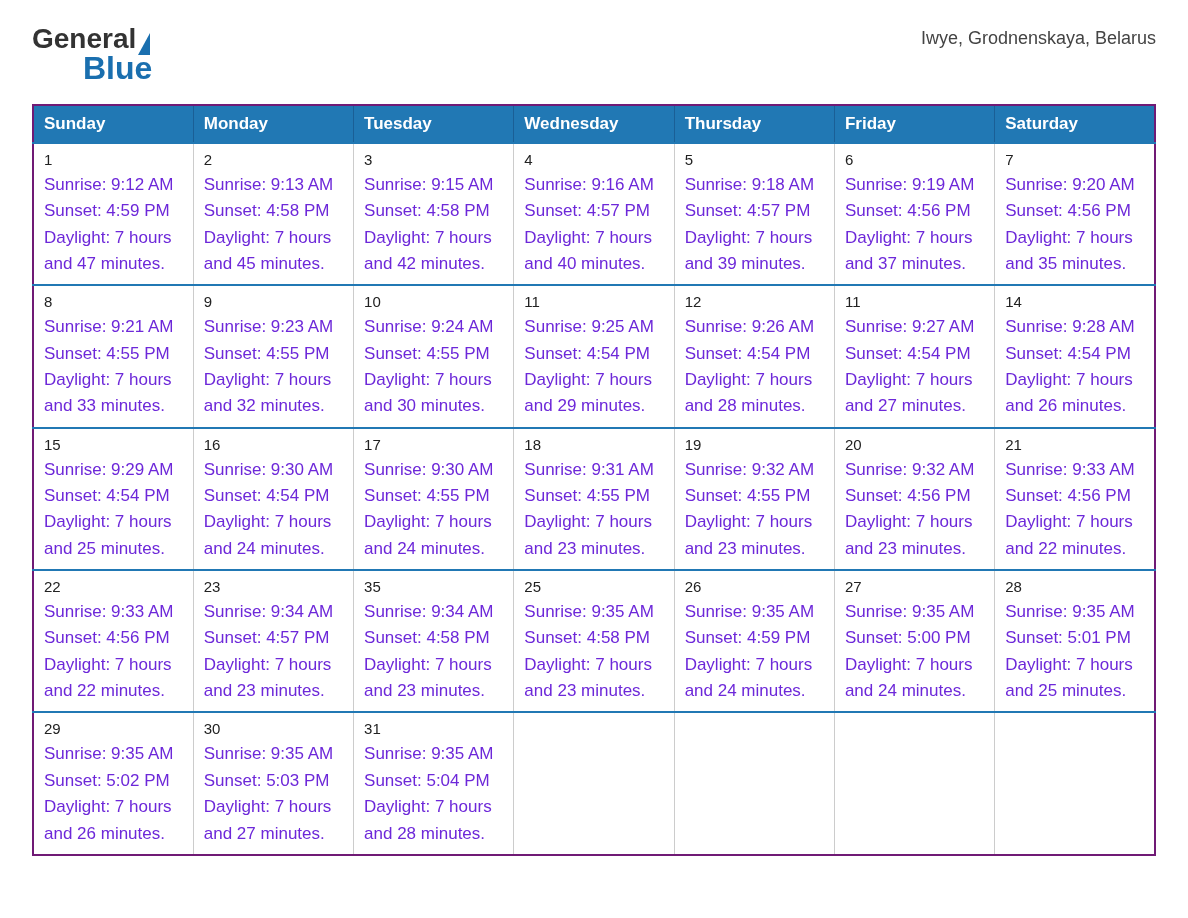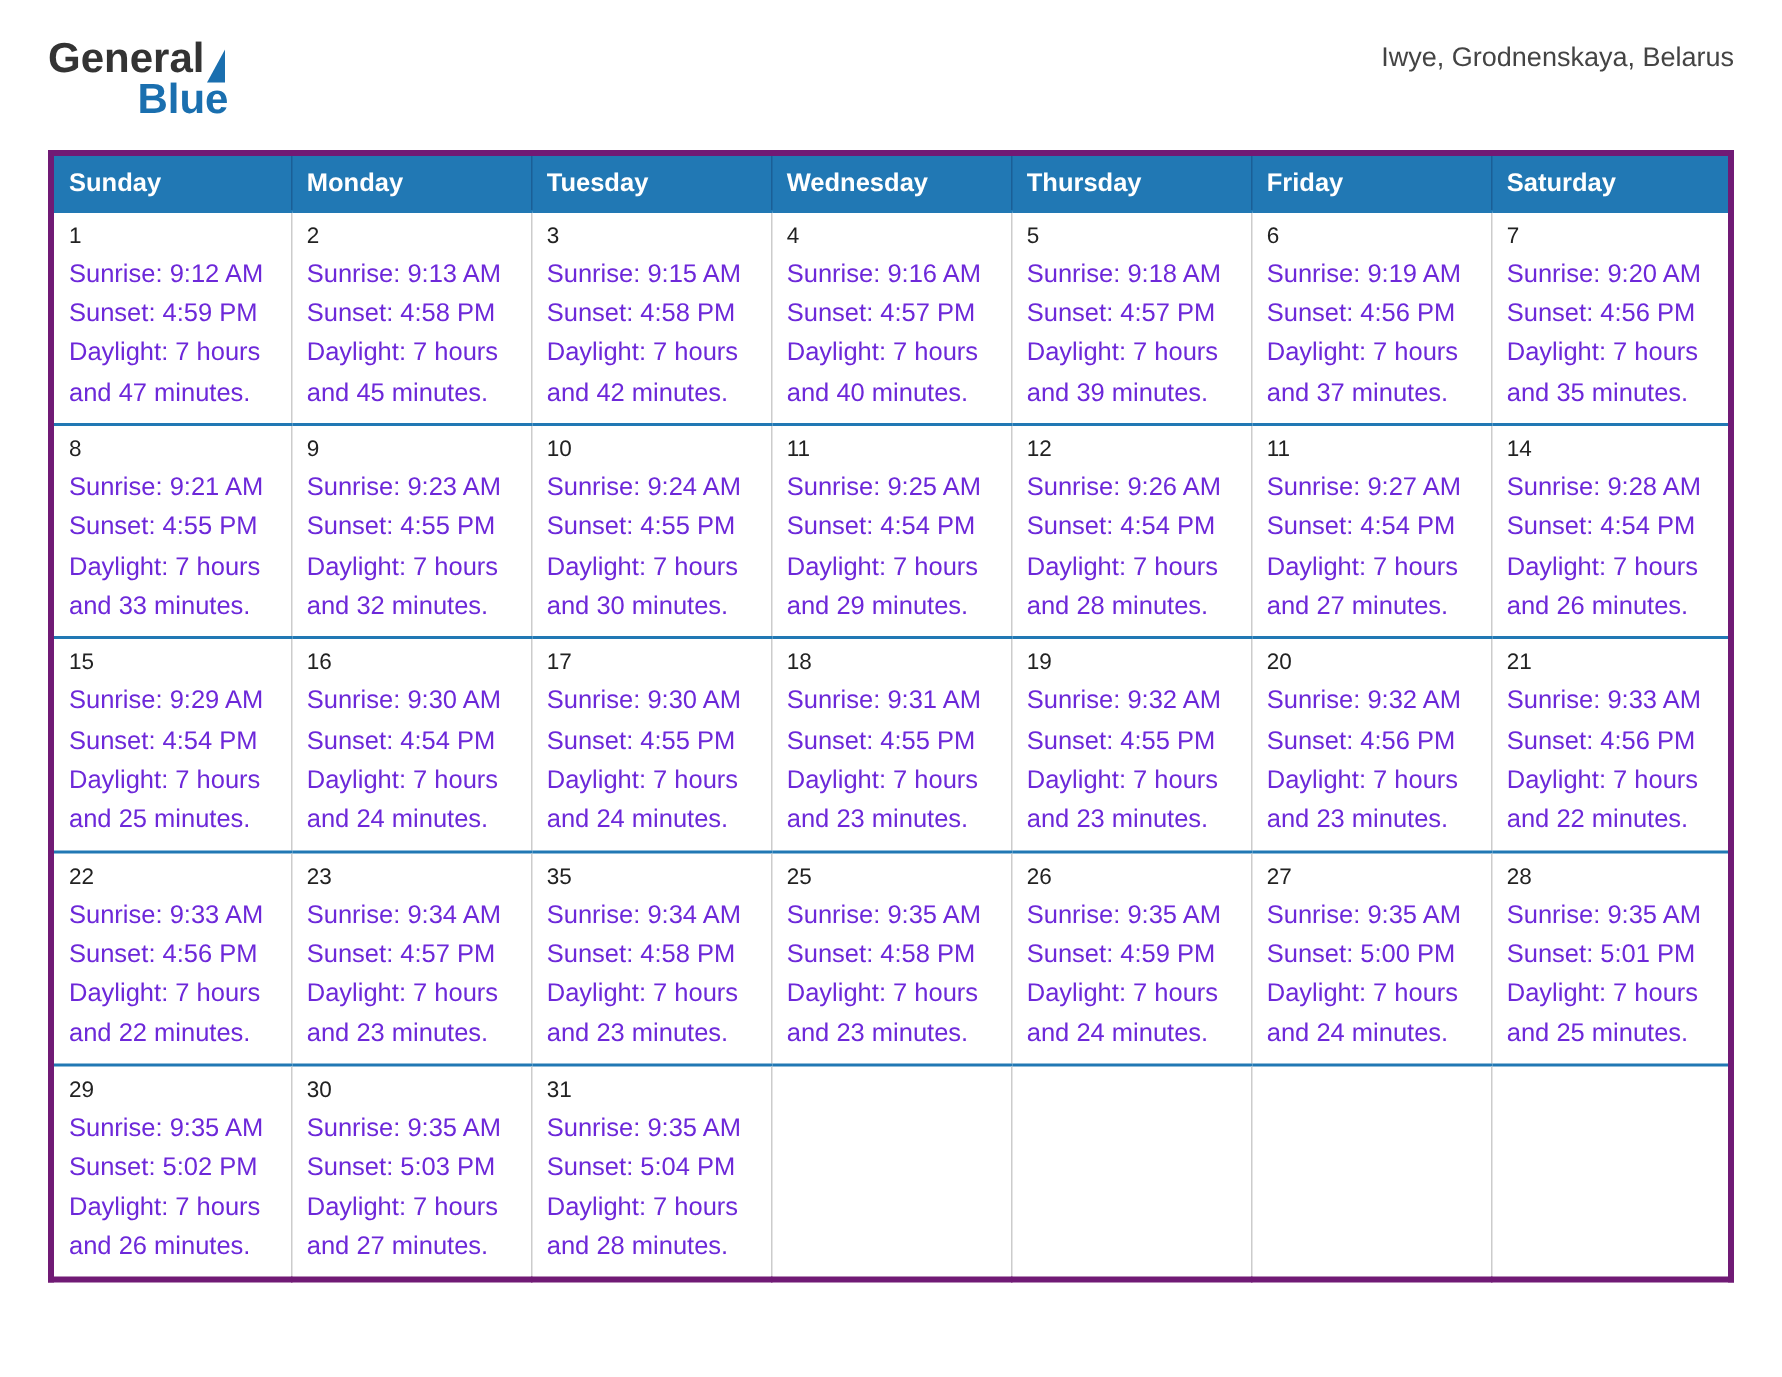--- a/index.html
+++ b/index.html
@@ -26,21 +26,21 @@
       line-height: 1.1;
     }
     .location-title {
       font-size: 18px;
       color: #444;
       margin-top: 4px;
     }
     .calendar {
       width: 100%;
       border-collapse: collapse;
-      border: 4px solid #701a75;
+      border: 2px solid #701a75;
       padding-left: 12px;
     }
     .calendar th {
       background-color: #2178b4;
       color: #fff;
       font-size: 17px;
       font-weight: bold;
       padding: 8px 10px;
       text-align: left;
       border: 1px solid #1a5f96;
@@ -88,21 +88,21 @@
       width: 0;
       height: 0;
       border-left: 12px solid transparent;
       border-right: 0px solid transparent;
       border-bottom: 22px solid #1a6faf;
       margin: 0 2px;
       vertical-align: middle;
       margin-top: -6px;
     }
     .logo-line2 {
-      font-size: 28px;
+      font-size: 32px;
       font-weight: bold;
       color: #1a6faf;
       display: block;
       text-align: right;
       margin-top: -4px;
     }
     .logo-container {
       line-height: 1.1;
     }
   </style>

